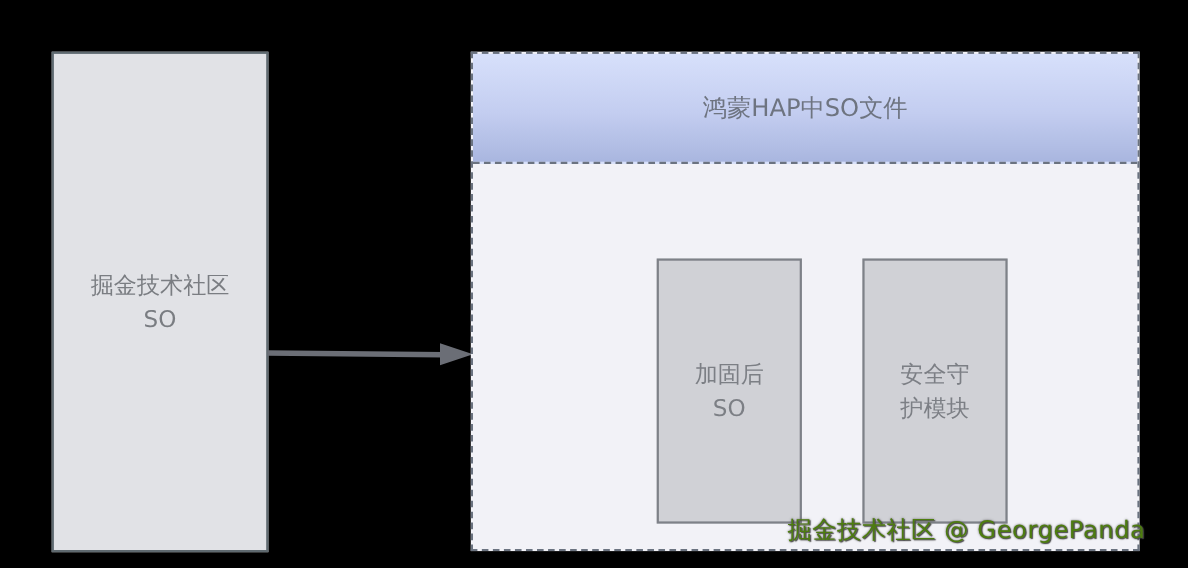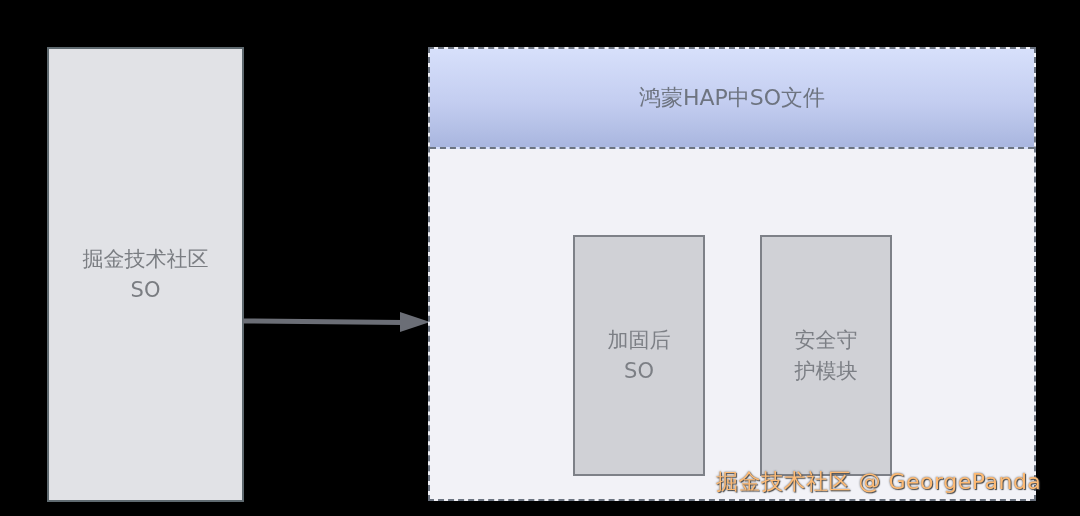--- a/index.html
+++ b/index.html
@@ -26,27 +26,28 @@
     position: absolute; left: 0; top: 0; right: 0; height: 98px;
     background: linear-gradient(to bottom, #d7e0fb 0%, #c3cdf0 55%, #a9b6df 100%);
     border-bottom: 2px dashed #6b7380;
     display: flex; align-items: center; justify-content: center;
     color: #6e7480; font-size: 22px;
   }
   .inner-box {
     top: 186px; width: 132px; height: 241px;
     background: #d0d1d6; border: 2px solid #7e8188; color: #7c7f85;
     font-size: 21px;
+    margin-left: 24px;
   }
   .inner-1 { left: 143px; }
   .inner-2 { left: 330px; }
   .arrow { position: absolute; left: 243px; top: 308px; }
   .watermark {
     position: absolute; left: 716px; top: 467px;
-    color: #fdba74; font-size: 22px; letter-spacing: 0.5px;
+    color: #4d7c0f; font-size: 22px; letter-spacing: 0.5px;
     text-shadow: 0 0 2px #555, 1px 1px 1px #444;
     font-family: "DejaVu Sans", sans-serif;
   }
   .multiline span { display: block; }
 </style>
 </head>
 <body>
 
 <div class="box left-box multiline">
   <div>

